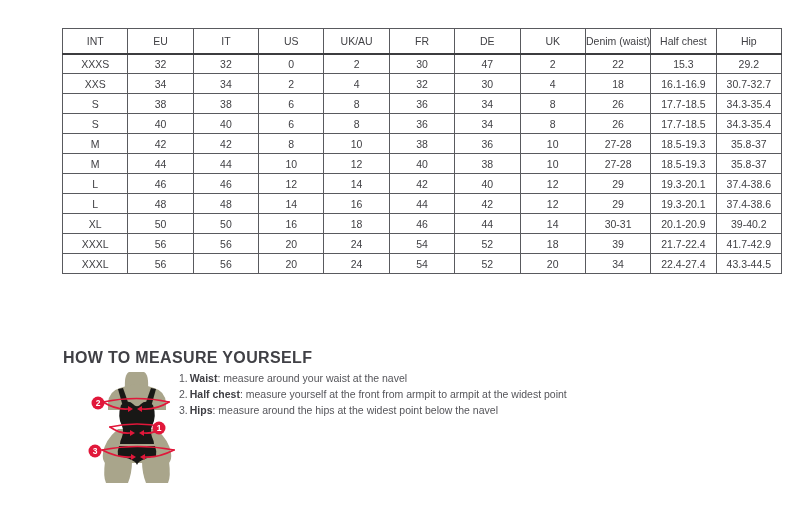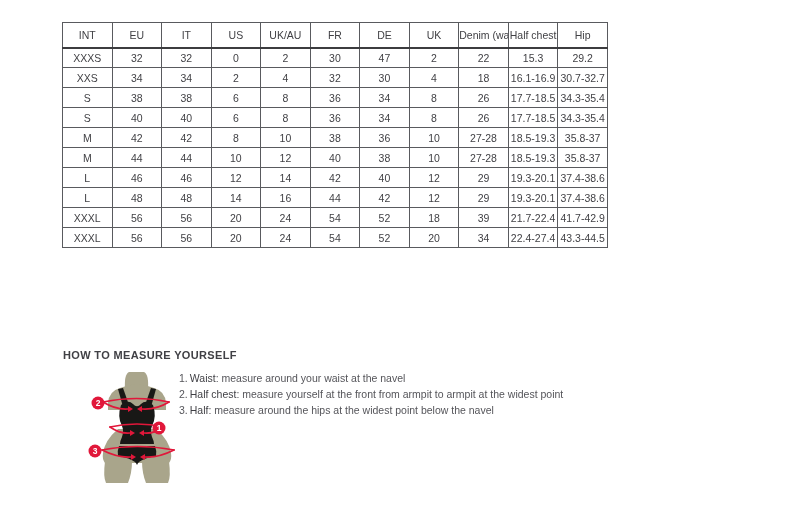--- a/index.html
+++ b/index.html
@@ -7,53 +7,53 @@
     --mannequin:#a9a58b;
     --garment:#181816;
   }
   *{box-sizing:border-box;margin:0;padding:0;}
   html,body{width:798px;height:519px;background:#ffffff;overflow:hidden;}
   body{font-family:"Liberation Sans", sans-serif;position:relative;}
   .page{position:absolute;inset:0;background:#fff;}
 
   
   table.size-chart{
-    position:absolute;left:62px;top:22px;width:546px;
+    position:absolute;left:62px;top:28px;width:720px;
     border-collapse:collapse;table-layout:fixed;
     border:1.5px solid #2a2a2c;
   }
   table.size-chart th, table.size-chart td{
     border:1px solid #595a5e;
     font-size:10.5px;font-weight:400;color:#414145;
     text-align:center;vertical-align:middle;padding:0;
     white-space:nowrap;overflow:hidden;
   }
   table.size-chart thead th{height:25px;border-bottom:2px solid #3c3c3f;}
   table.size-chart tbody td{height:20px;}
 
   
   .measure-heading{
     position:absolute;left:63px;top:349px;
-    font-size:11px;font-weight:700;letter-spacing:.35px;color:#404045;
+    font-size:16px;font-weight:700;letter-spacing:.35px;color:#404045;
   }
   .figure{position:absolute;left:76px;top:371px;width:108px;height:118px;}
   .figure svg{display:block;width:108px;height:118px;}
   .olive{fill:var(--mannequin);}
   .garm{fill:var(--garment);}
   .redline{stroke:var(--accent);fill:none;stroke-linecap:round;}
   .redfill{fill:var(--accent);stroke:none;}
   .marker-num{
     fill:#ffffff;font-family:"Liberation Sans",sans-serif;
     font-size:8.5px;font-weight:700;text-anchor:middle;
   }
 
   .steps{position:absolute;left:179px;top:370px;}
   .step{font-size:10.5px;line-height:16px;color:#55555a;}
   .step .step-num{color:#55555a;margin-right:2px;}
-  .step .step-label{font-weight:400;color:#3f3f44;}
+  .step .step-label{font-weight:700;color:#3f3f44;}
 </style>
 </head>
 <body>
 
 <div class="page">
 
   <table class="size-chart">
     <thead>
       <tr id="chart-head-row">
           <th>INT</th>
@@ -168,20 +168,33 @@
           <td>14</td>
           <td>16</td>
           <td>44</td>
           <td>42</td>
           <td>12</td>
           <td>29</td>
           <td>19.3-20.1</td>
           <td>37.4-38.6</td>
         </tr>
         <tr>
+          <td>XL</td>
+          <td>50</td>
+          <td>50</td>
+          <td>16</td>
+          <td>18</td>
+          <td>46</td>
+          <td>44</td>
+          <td>14</td>
+          <td>30-31</td>
+          <td>20.1-20.9</td>
+          <td>39-40.2</td>
+        </tr>
+        <tr>
           <td>XXXL</td>
           <td>56</td>
           <td>56</td>
           <td>20</td>
           <td>24</td>
           <td>54</td>
           <td>52</td>
           <td>18</td>
           <td>39</td>
           <td>21.7-22.4</td>
@@ -252,16 +265,16 @@
       <g>
         <circle class="redfill" cx="19" cy="80" r="6.5"></circle>
         <text class="marker-num" x="19" y="83">3</text>
       </g>
     </svg>
   </div>
 
   <div class="steps" id="steps-list">
       <div class="step"><span class="step-num">1.</span><span class="step-label">Waist</span><span class="step-rest">: measure around your waist at the navel</span></div>
       <div class="step"><span class="step-num">2.</span><span class="step-label">Half chest</span><span class="step-rest">: measure yourself at the front from armpit to armpit at the widest point</span></div>
-      <div class="step"><span class="step-num">3.</span><span class="step-label">Half</span><span class="step-rest">: measure around the hips at the widest point below the navel</span></div>
+      <div class="step"><span class="step-num">3.</span><span class="step-label">Hips</span><span class="step-rest">: measure around the hips at the widest point below the navel</span></div>
     </div>
 
 </div>
 
 </body></html>

